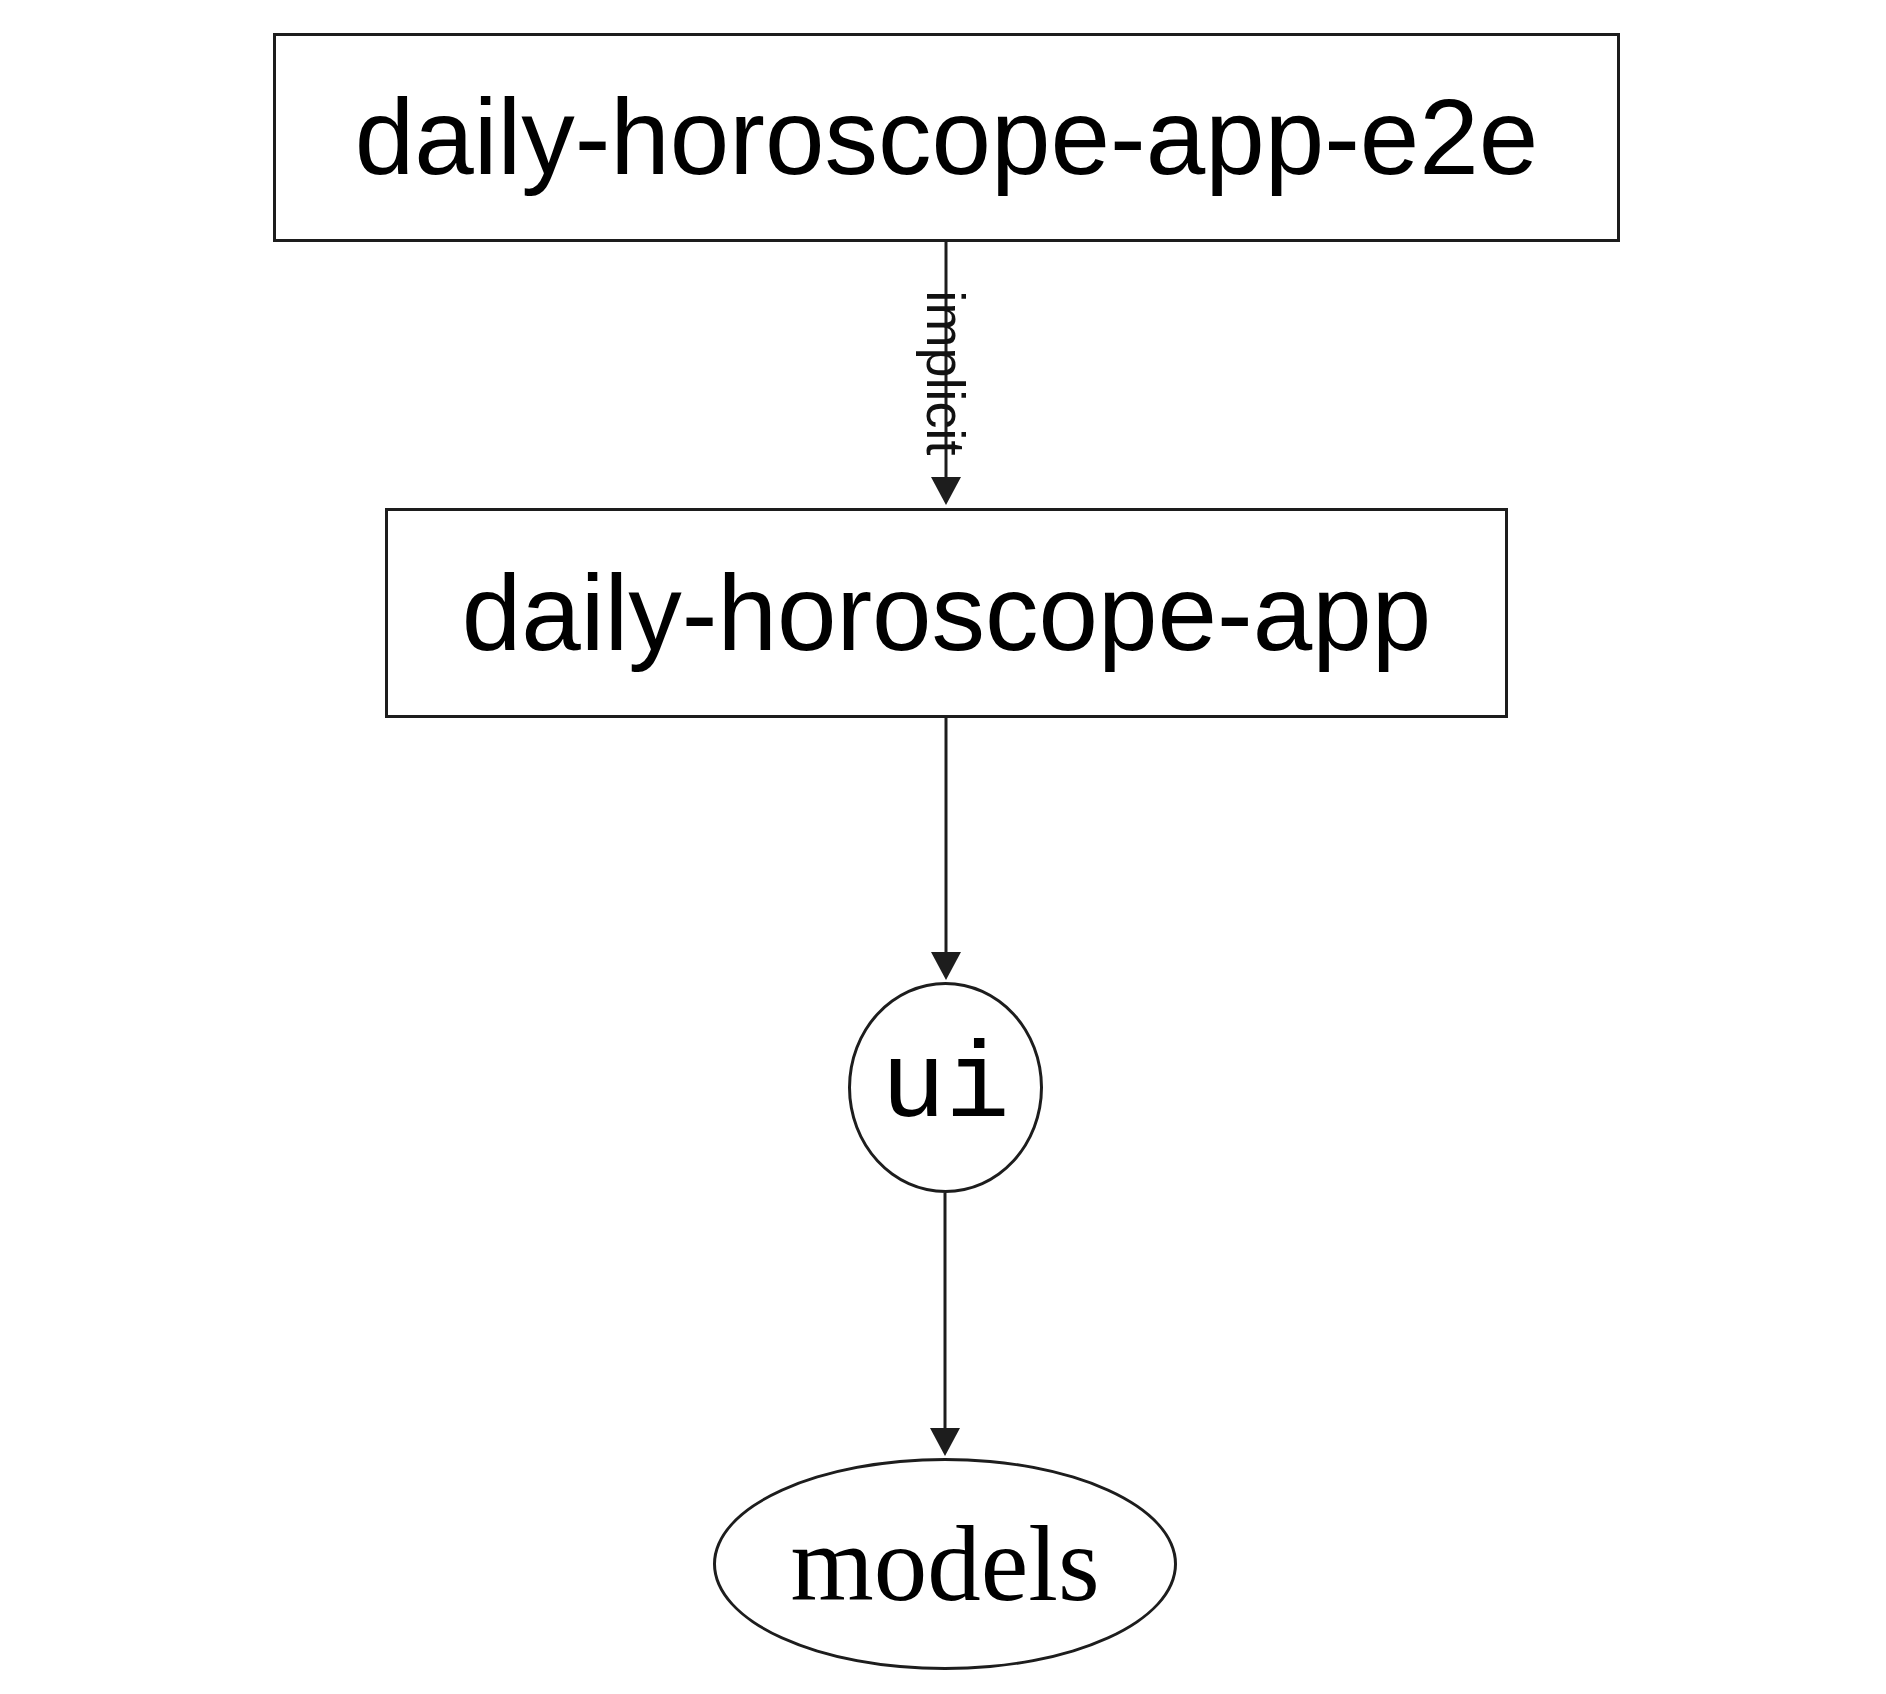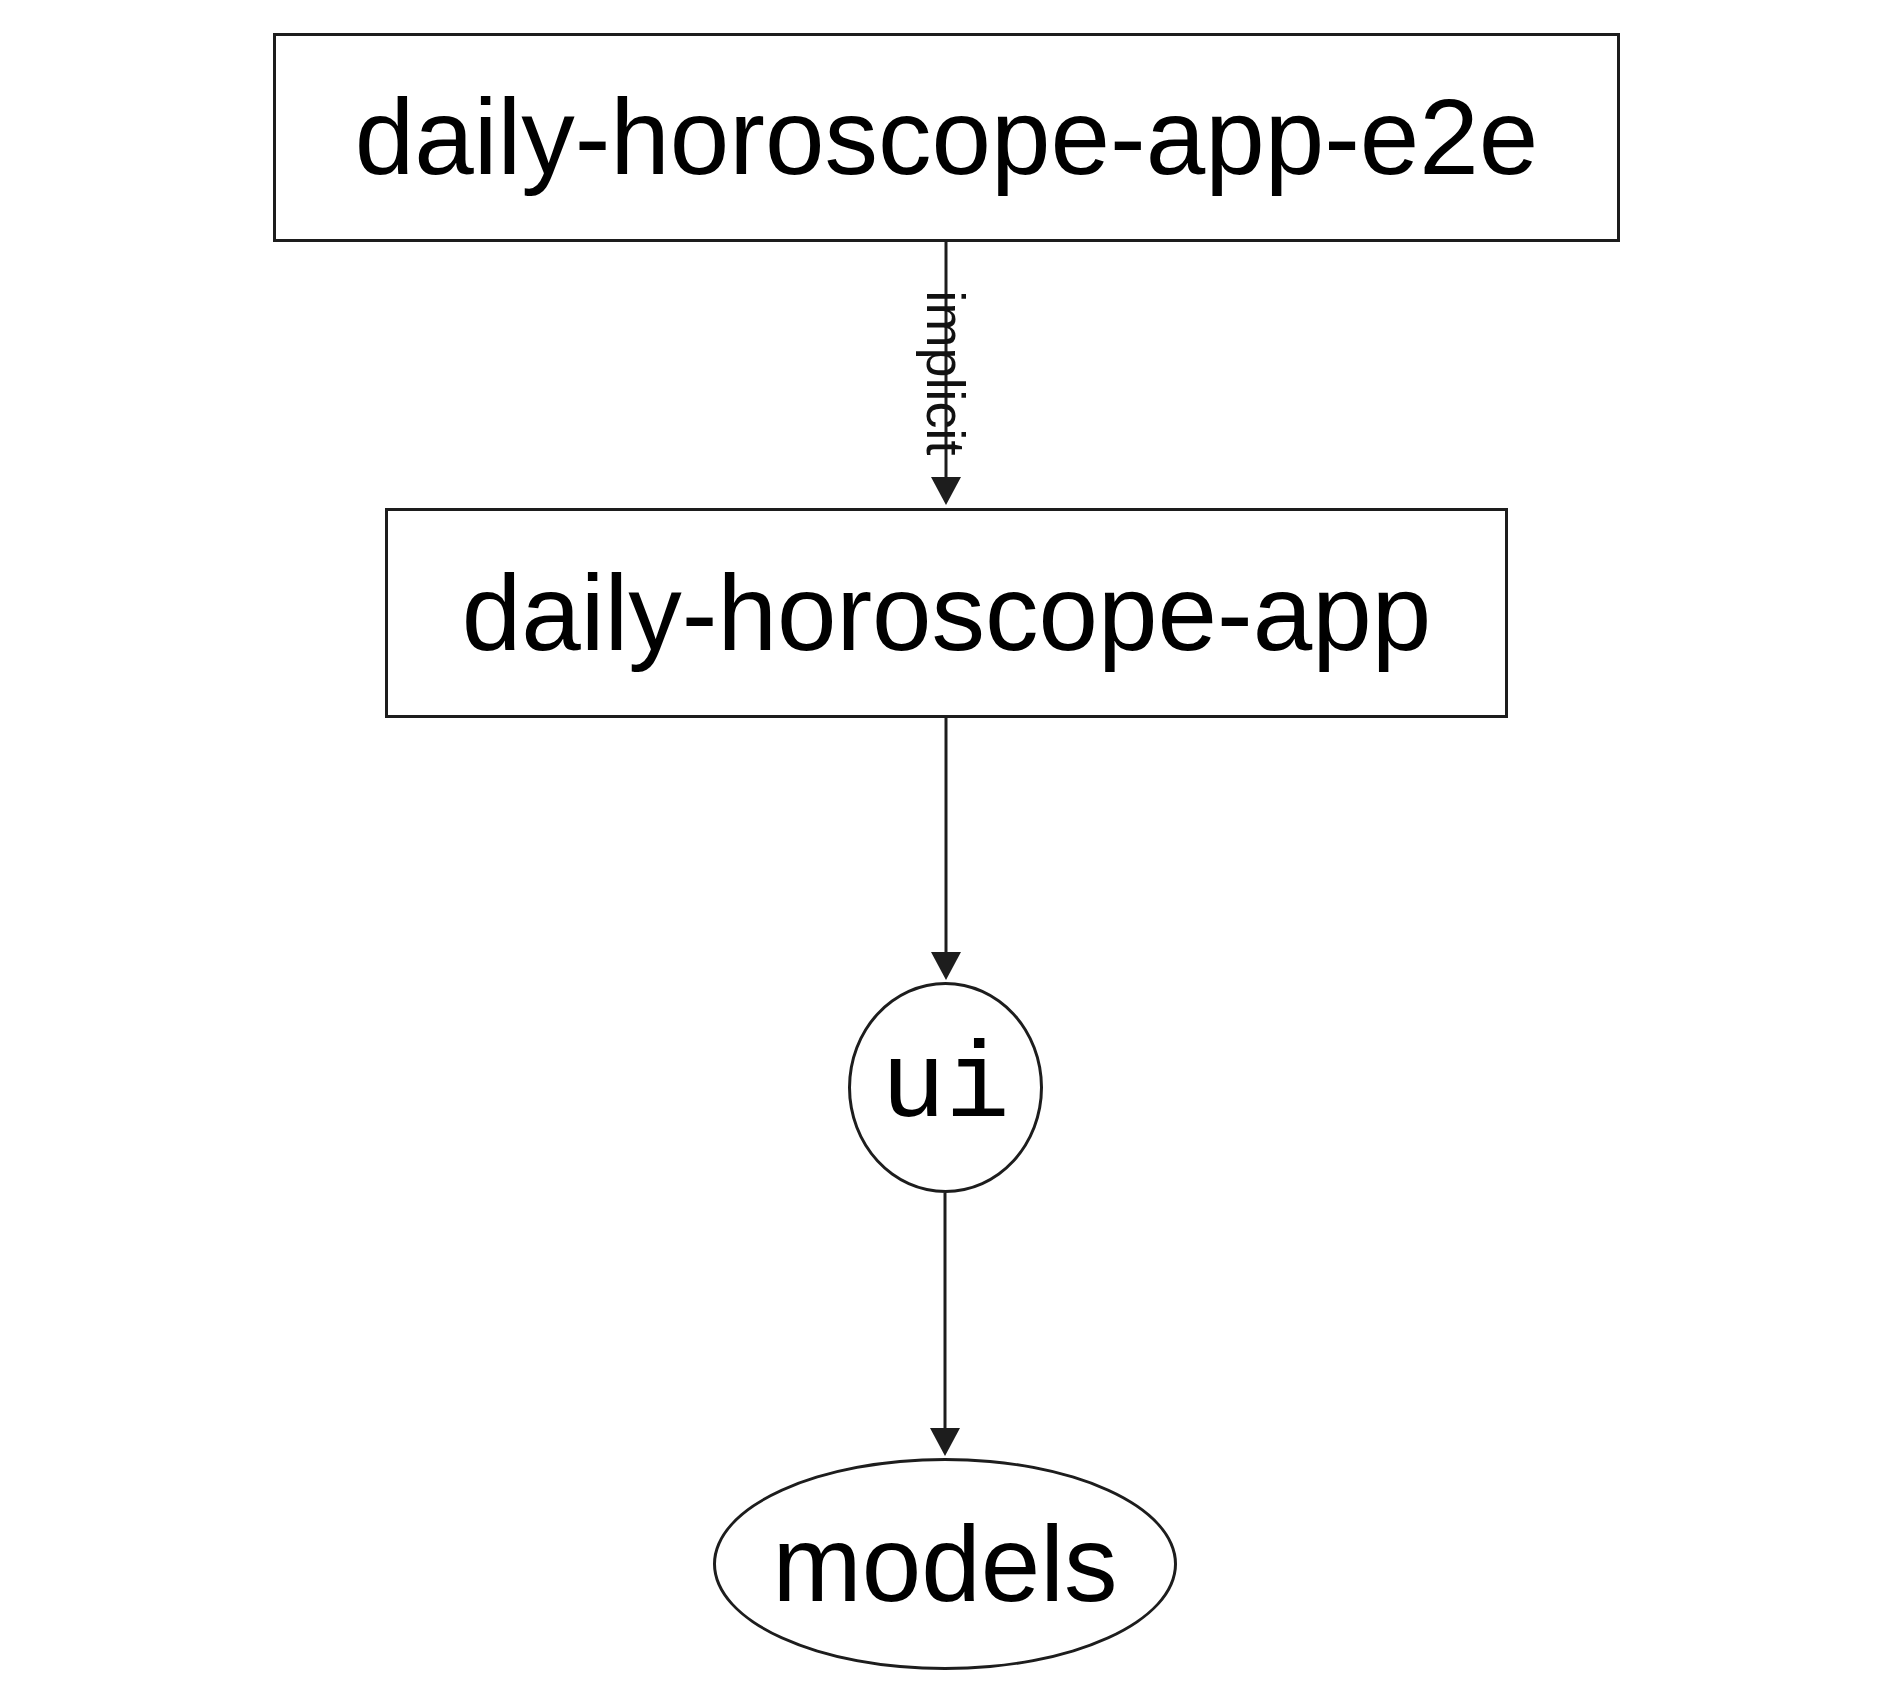--- a/index.html
+++ b/index.html
@@ -57,20 +57,21 @@
     height: 211px;
     border-radius: 50%;
     font-family: Liberation Mono, monospace;
   }
   .node-ellipse {
     left: 713px;
     top: 1458px;
     width: 464px;
     height: 212px;
     border-radius: 50%;
+    font-family: Liberation Serif, serif;
   }
   .edge-label {
     position: absolute;
     left: 946px;
     top: 373px;
     transform: translate(-50%, -50%) rotate(90deg);
     font-size: 54px;
     line-height: 1;
     color: #111111;
     white-space: nowrap;

